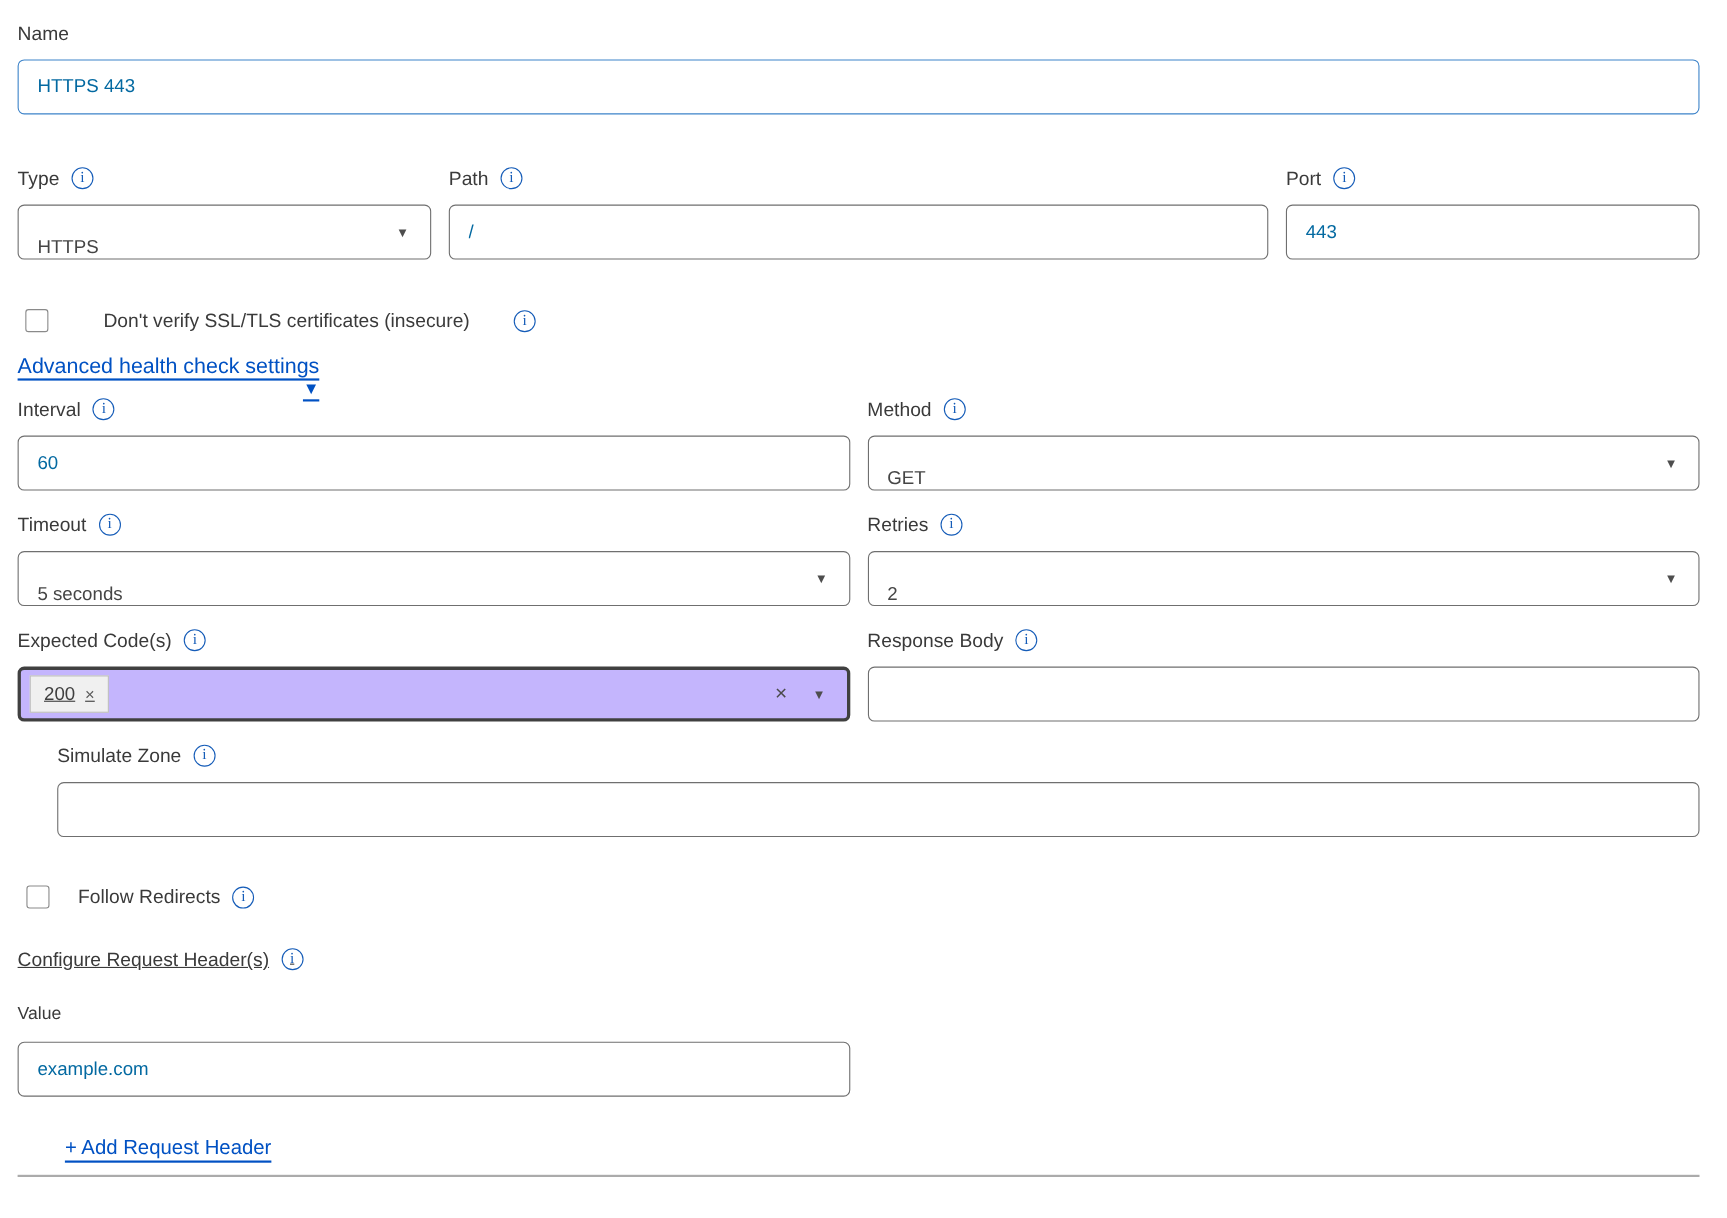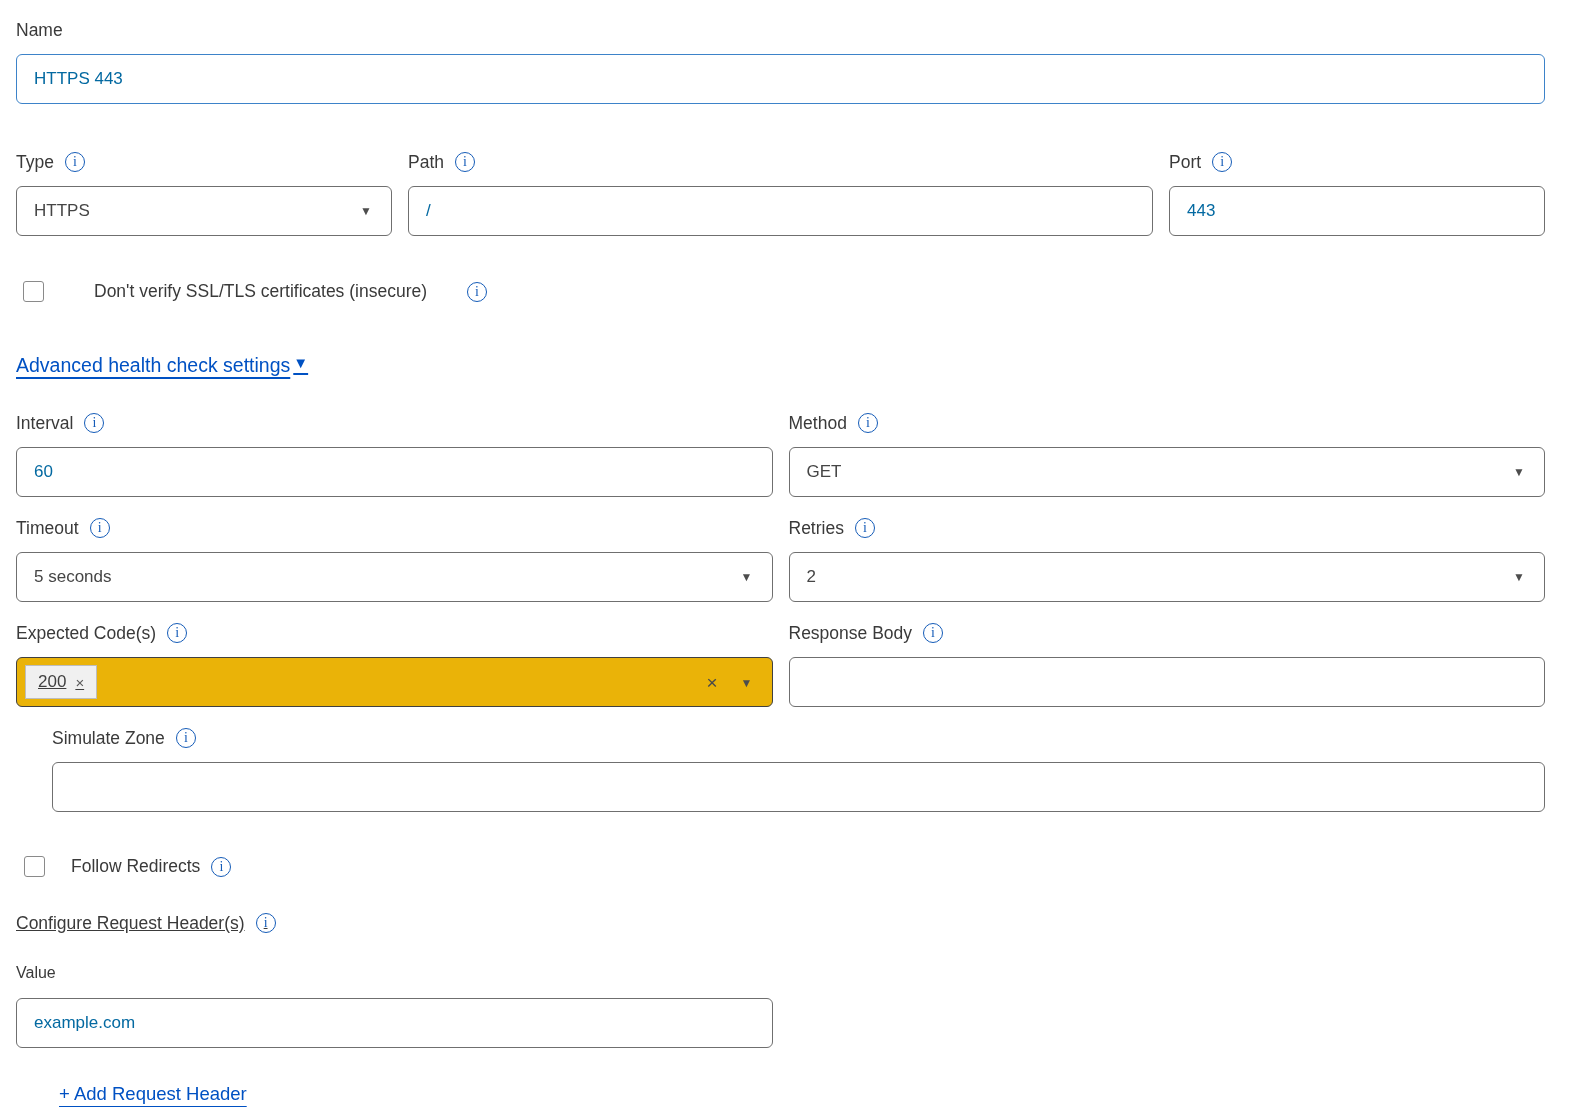--- a/index.html
+++ b/index.html
@@ -31,57 +31,57 @@
     background: #fff; font-family: "Liberation Sans", sans-serif;
     font-size: 17px; color: #0369a1; padding: 0 17px;
     outline: none; display: block;
   }
   .tbox.focused { border: 1.6px solid #3d83c9; }
 
   .select {
     position: relative; width: 100%; height: 50px;
     border: 1px solid #6f6f6f; border-radius: 6px;
     background: #fff; font-size: 17px; color: #454545;
-    display: flex; align-items: center; padding: 0 48px 0 17px;
+    display: flex; align-items: flex-end; padding: 0 48px 0 17px;
     cursor: pointer;
   }
   .select .caret {
     position: absolute; right: 19px; top: 50%; transform: translateY(-50%);
     font-size: 12px; color: #4d4d4d;
   }
 
   .grid-3 { display: grid; grid-template-columns: 376px 1fr 376px; gap: 16px; }
   .grid-2 { display: grid; grid-template-columns: 1fr 1fr; gap: 16px; }
 
   .row-name { margin-bottom: 48px; }
   .row-tpp { margin-bottom: 45px; }
 
   .check-row { display: flex; align-items: center; gap: 11px; }
   .checkbox {
     width: 21px; height: 21px; border: 1.6px solid #8a8a8a;
     border-radius: 3px; background: #fff; flex: 0 0 auto; cursor: pointer;
   }
   .check-label { font-size: 17.5px; color: #3a3a3a; }
-  .row-ssl { padding-left: 7px; margin-bottom: 52px; gap: 40px; }
+  .row-ssl { padding-left: 7px; margin-bottom: 20px; gap: 40px; }
   .row-ssl .check-label { margin-left: 10px; }
 
   .adv-link {
-    display: inline-flex; align-items: flex-start;
+    display: inline-flex; align-items: flex-end;
     font-size: 19.5px; color: #0051c3; cursor: pointer;
     text-decoration: underline; text-decoration-thickness: 2px; text-underline-offset: 5px;
-    margin-bottom: 36px;
+    flex-direction: column;
   }
   .adv-link .link-caret { font-size: 15px; margin-left: 3px; color: #0051c3; }
 
   .field-block { margin-bottom: 21px; }
   .row-simzone { margin-top: 2px; margin-bottom: 44px; margin-left: 36px; }
 
   .multiselect {
     position: relative; width: 100%; height: 50px;
-    border: 1px solid #404040; border-radius: 6px; background: #eab308;
+    border: 3px solid #404040; border-radius: 6px; background: #c4b5fd;
     display: flex; align-items: center; padding: 0 96px 0 8px; text-decoration: underline;
   }
   .tag {
     display: inline-flex; align-items: center; gap: 9px;
     background: #f0f0f0; border: 1px solid #bdbdbd;
     padding: 6px 12px; font-size: 17px; color: #3f3f3f; cursor: default;
   }
   .tag .tag-x { font-size: 15px; color: #5a5a5a; cursor: pointer; }
   .ms-controls {
     position: absolute; right: 19px; top: 50%; transform: translateY(-50%);

